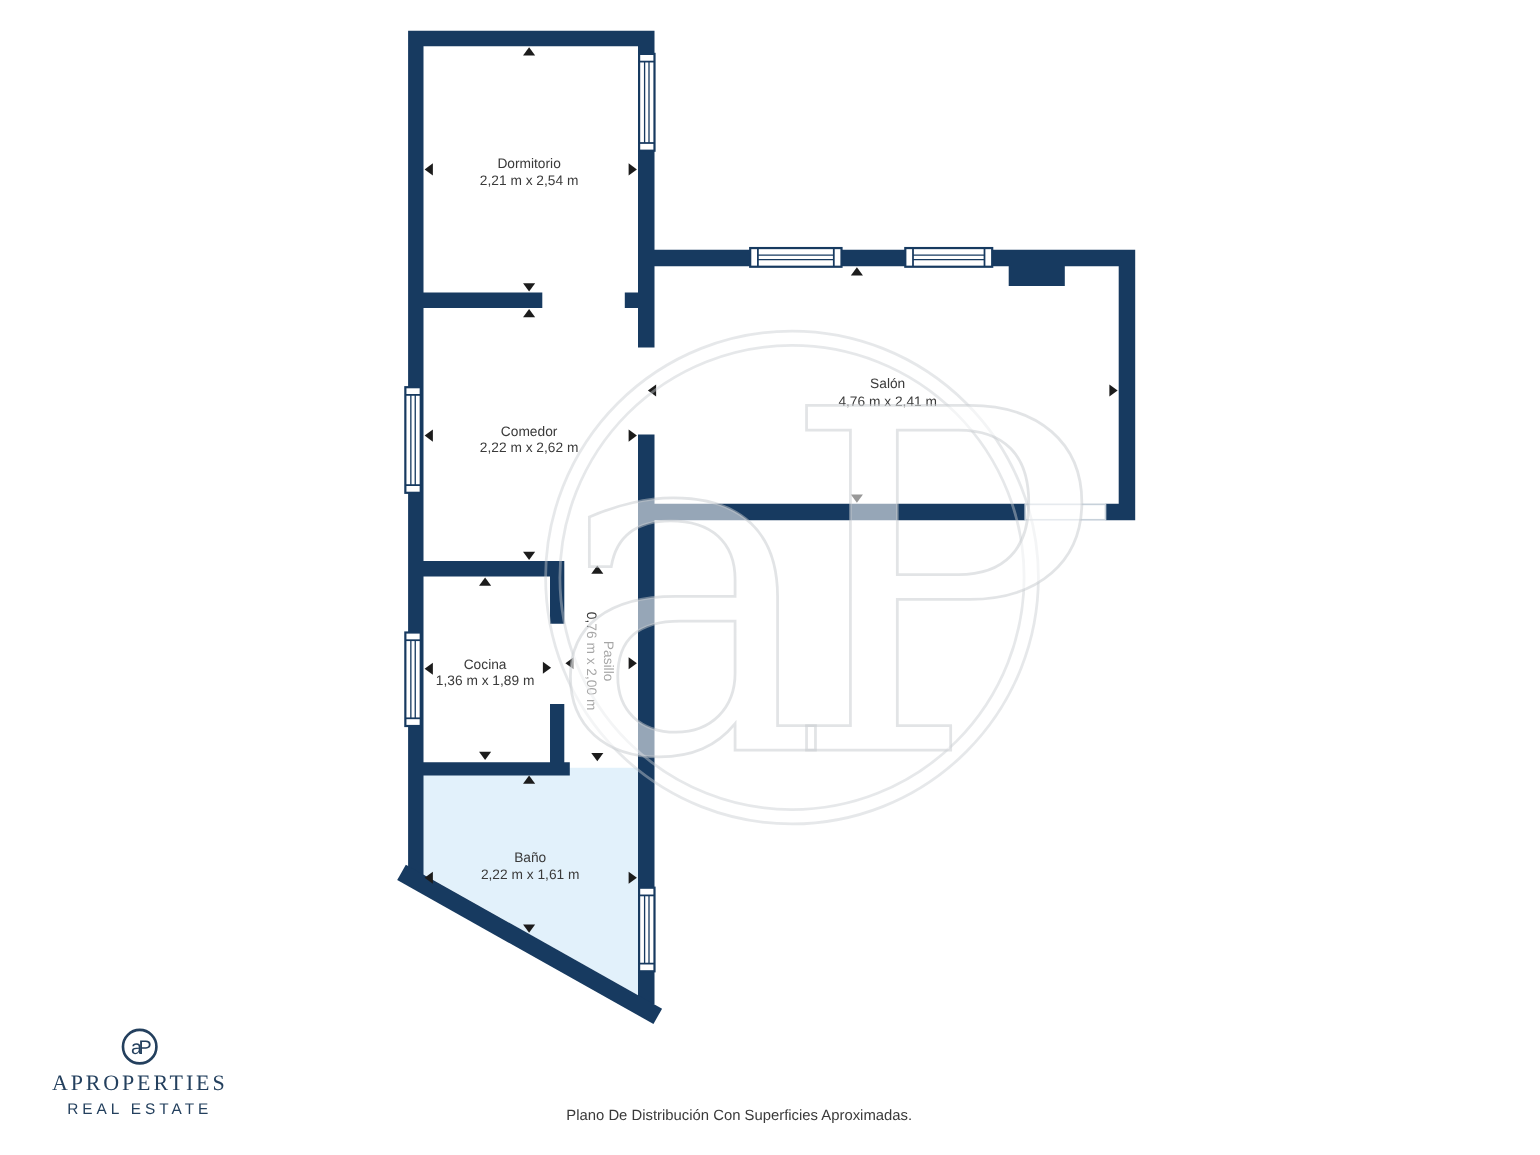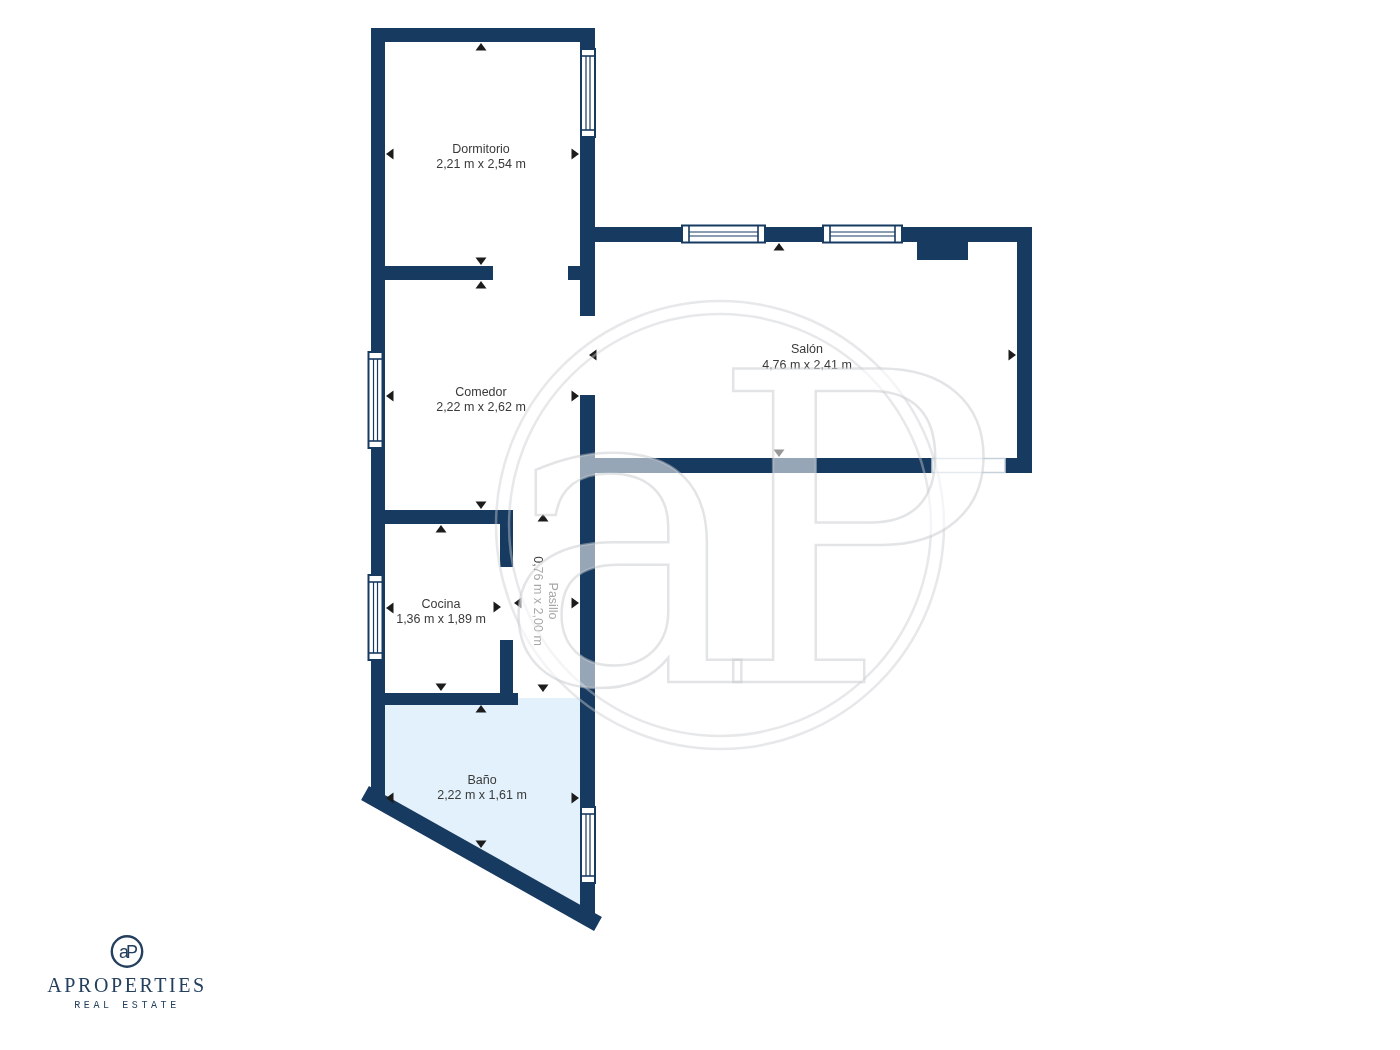--- a/index.html
+++ b/index.html
@@ -6,22 +6,22 @@
   #stage{position:relative;width:1344px;height:1050px;background:#ffffff;
          font-family:"Liberation Sans", sans-serif;border-radius:11px;}
   svg text{font-family:"Liberation Sans", sans-serif;}
   .room-name{font-size:12.5px;fill:#3a3a3a;}
   .room-dims{font-size:12.5px;fill:#3a3a3a;}
   .wm-text{font-family:"DejaVu Serif", serif;}
   #logo{position:absolute;left:34px;top:933px;width:186px;text-align:center;color:#24405e;}
   #logo .mono-wrap{height:37px;}
   #logo .brand-name{font-family:"Liberation Serif", serif;font-weight:normal;font-size:20px;
         letter-spacing:2.6px;color:#24405e;margin-top:4px;white-space:nowrap;}
-  #logo .brand-tagline{font-size:10px;letter-spacing:3.6px;color:#24405e;margin-top:3px;
-        font-family:Liberation Mono, monospace;}
+  #logo .brand-tagline{font-size:14px;letter-spacing:3.6px;color:#24405e;margin-top:3px;
+        font-family:Liberation Sans, sans-serif;}
   #caption{position:absolute;left:0;right:0;top:1006px;text-align:center;
         font-size:13.5px;color:#3a3a3a;}
 </style>
 </head>
 <body>
 
 <div id="stage">
 
   <svg id="plan" width="1400" height="1050" viewBox="0 0 1400 1050">
 
@@ -160,13 +160,14 @@
       <svg width="186" height="37" viewBox="0 0 186 37">
         <circle cx="93" cy="18.5" r="15.2" fill="none" stroke="#24405e" stroke-width="2.4"></circle>
         <text x="93" y="25" text-anchor="middle" font-family="DejaVu Serif, serif" font-size="18" letter-spacing="-3" fill="#24405e">aP</text>
       </svg>
     </div>
     <div class="brand-name">APROPERTIES</div>
     <div class="brand-tagline">REAL ESTATE</div>
   </div>
 
   
+  <div id="caption">Plano De Distribución Con Superficies Aproximadas.</div>
 </div>
 
 </body></html>

